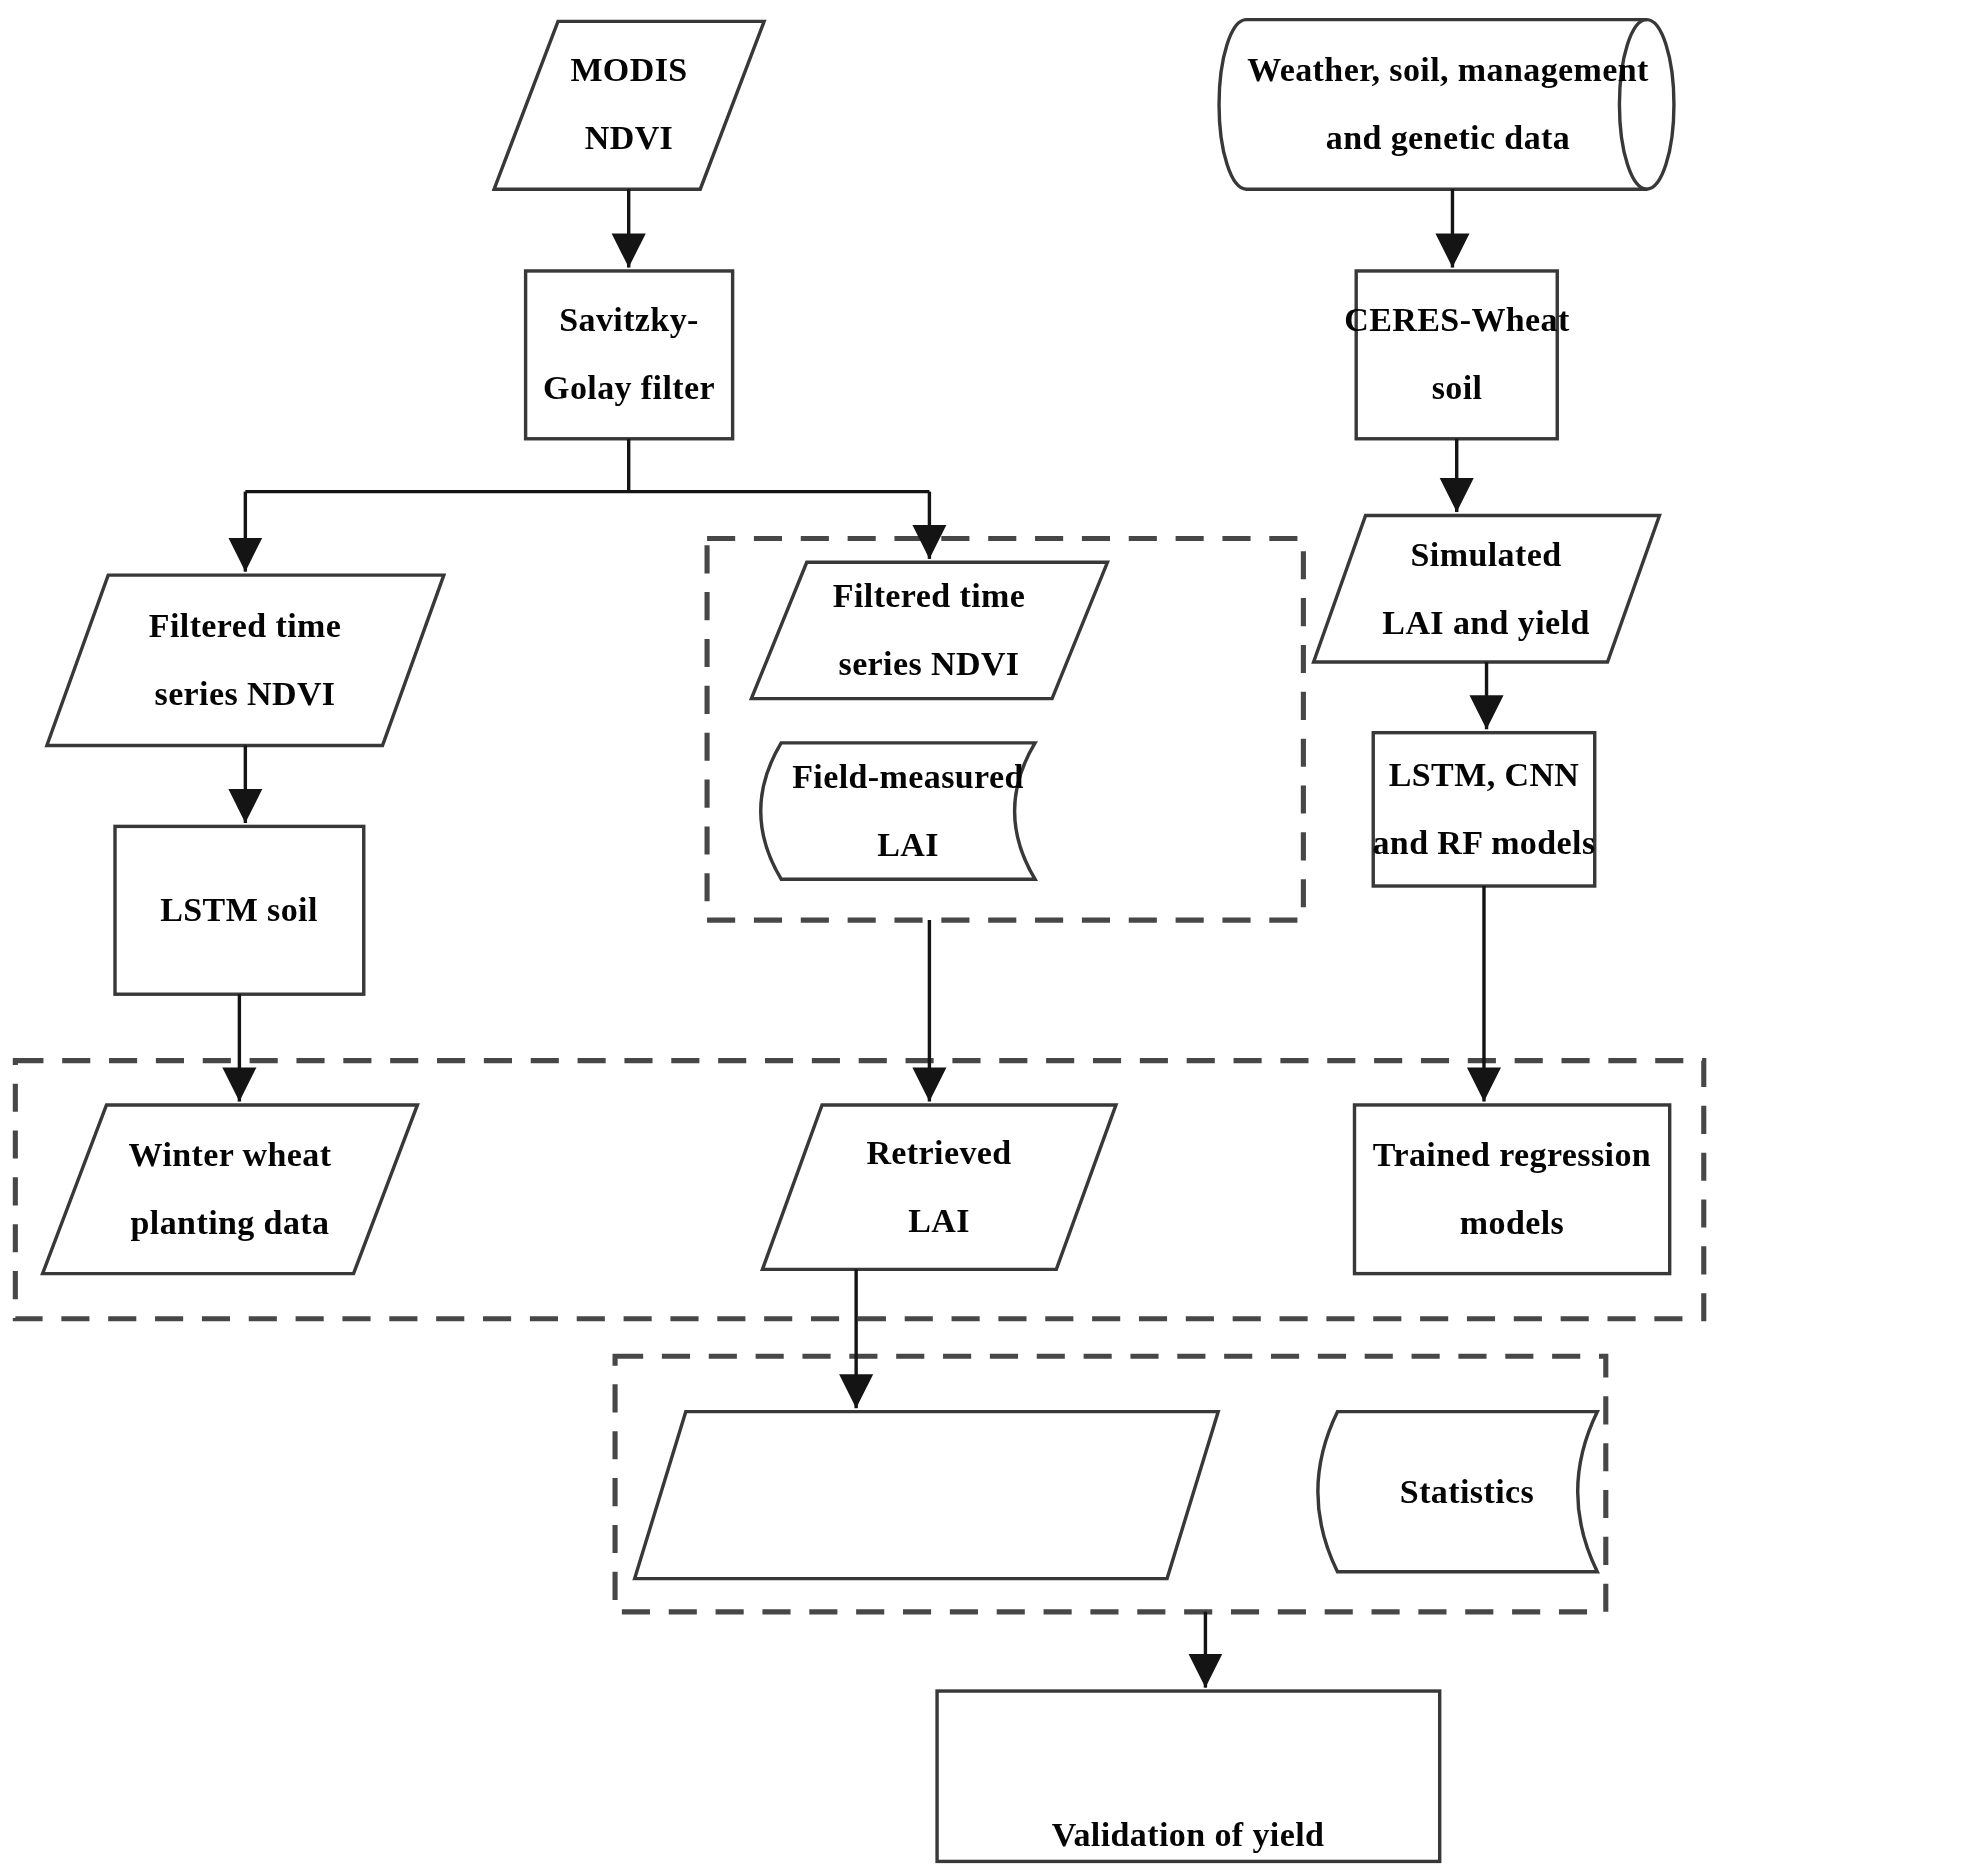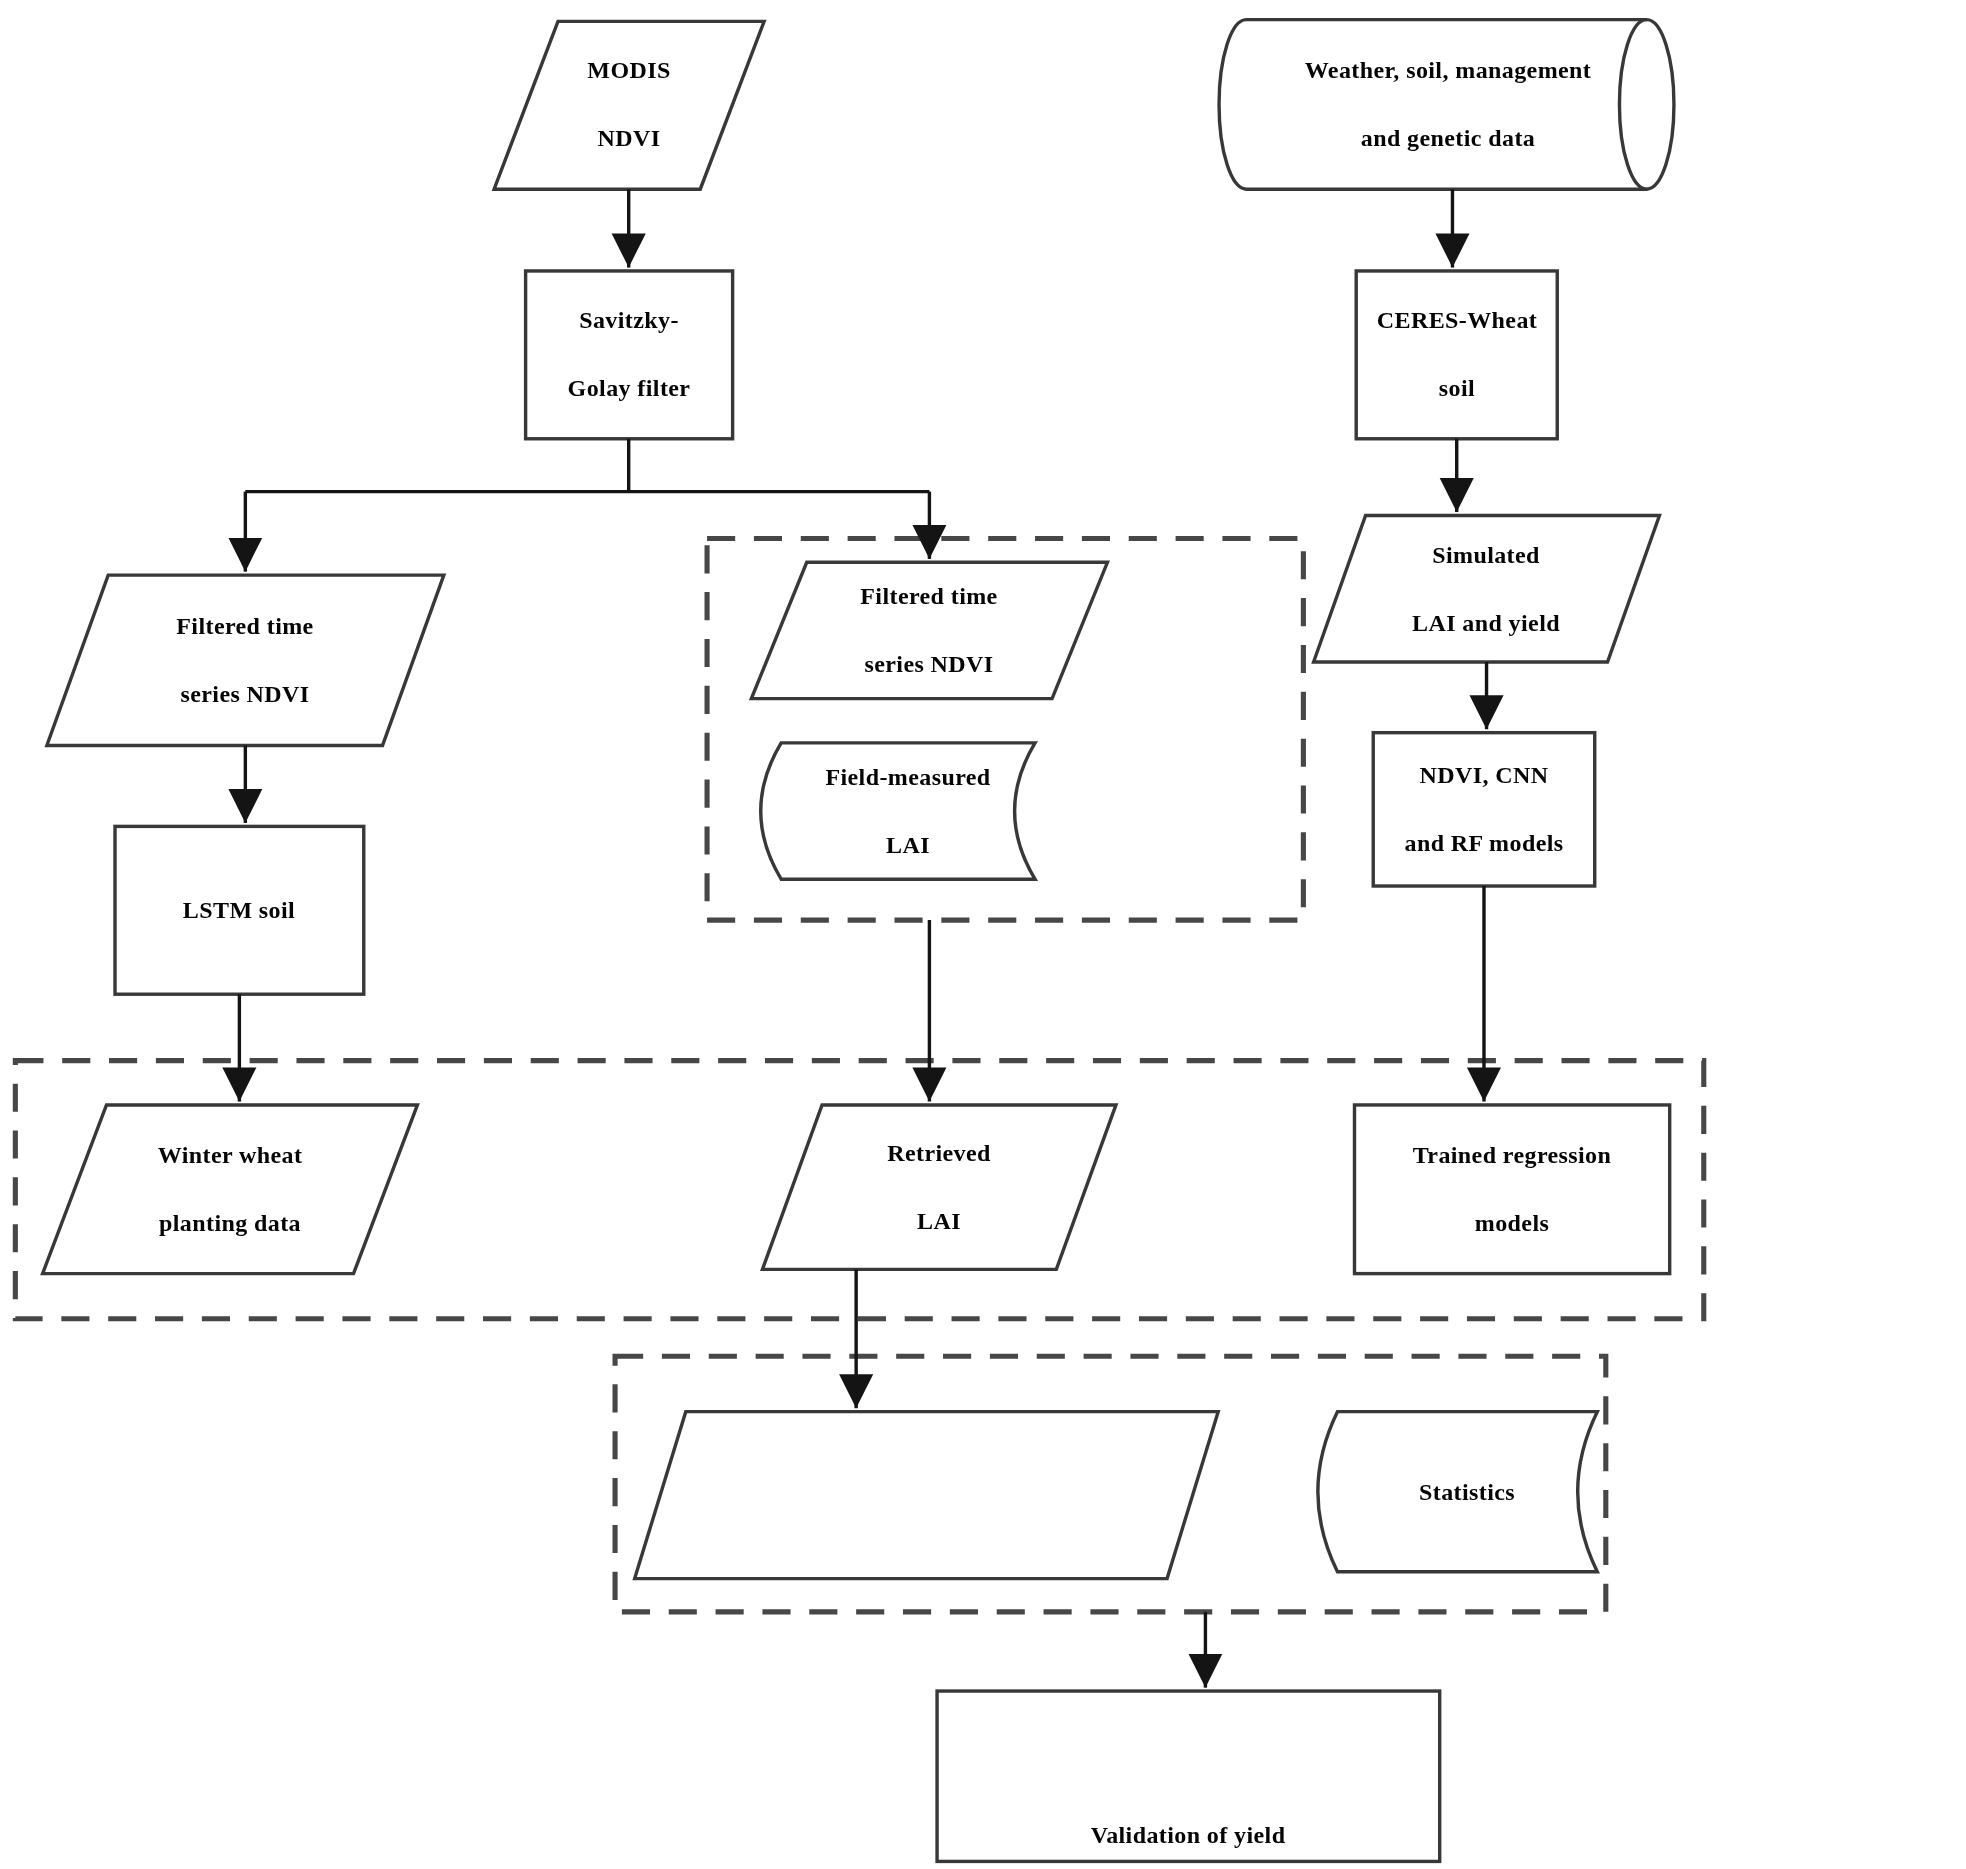--- a/index.html
+++ b/index.html
@@ -3,21 +3,21 @@
 <meta charset="utf-8">
 <style>
   html,body{margin:0;padding:0;background:#ffffff;}
   .canvas{position:relative;width:1967px;height:1870px;background:#ffffff;overflow:hidden;}
   .canvas > svg{position:absolute;left:0;top:0;}
   .lbl{
     position:absolute;
     transform:translate(-50%,-50%);
     font-family:"Liberation Serif","DejaVu Serif",serif;
     font-weight:bold;
-    font-size:24px;
+    font-size:34px;
     line-height:68px;
     text-align:center;
     white-space:pre-line;
     color:#050505;
     letter-spacing:0.4px;
   }
   .node-shape{fill:#ffffff;stroke:#383838;stroke-width:4;}
   .group-box{fill:none;stroke:#474747;stroke-width:6;stroke-dasharray:33 22;}
   .edge{stroke:#141414;stroke-width:4;fill:none;}
 </style>
@@ -92,21 +92,21 @@
 soil</div>
   <div class="lbl" style="left:245px;top:660px">Filtered time
 series NDVI</div>
   <div class="lbl" style="left:929px;top:630px">Filtered time
 series NDVI</div>
   <div class="lbl" style="left:1486px;top:589px">Simulated
 LAI and yield</div>
   <div class="lbl" style="left:908px;top:811px">Field-measured
 LAI</div>
   <div class="lbl" style="left:239px;top:910px">LSTM soil</div>
-  <div class="lbl" style="left:1484px;top:809px">NDVI, CNN
+  <div class="lbl" style="left:1484px;top:809px">LSTM, CNN
 and RF models</div>
   <div class="lbl" style="left:230px;top:1189px">Winter wheat
 planting data</div>
   <div class="lbl" style="left:939px;top:1187px">Retrieved
 LAI</div>
   <div class="lbl" style="left:1512px;top:1189px">Trained regression
 models</div>
   <div class="lbl" style="left:1467px;top:1492px">Statistics</div>
   <div class="lbl" style="left:1188px;top:1869px">Validation of yield
 accuracy</div>

